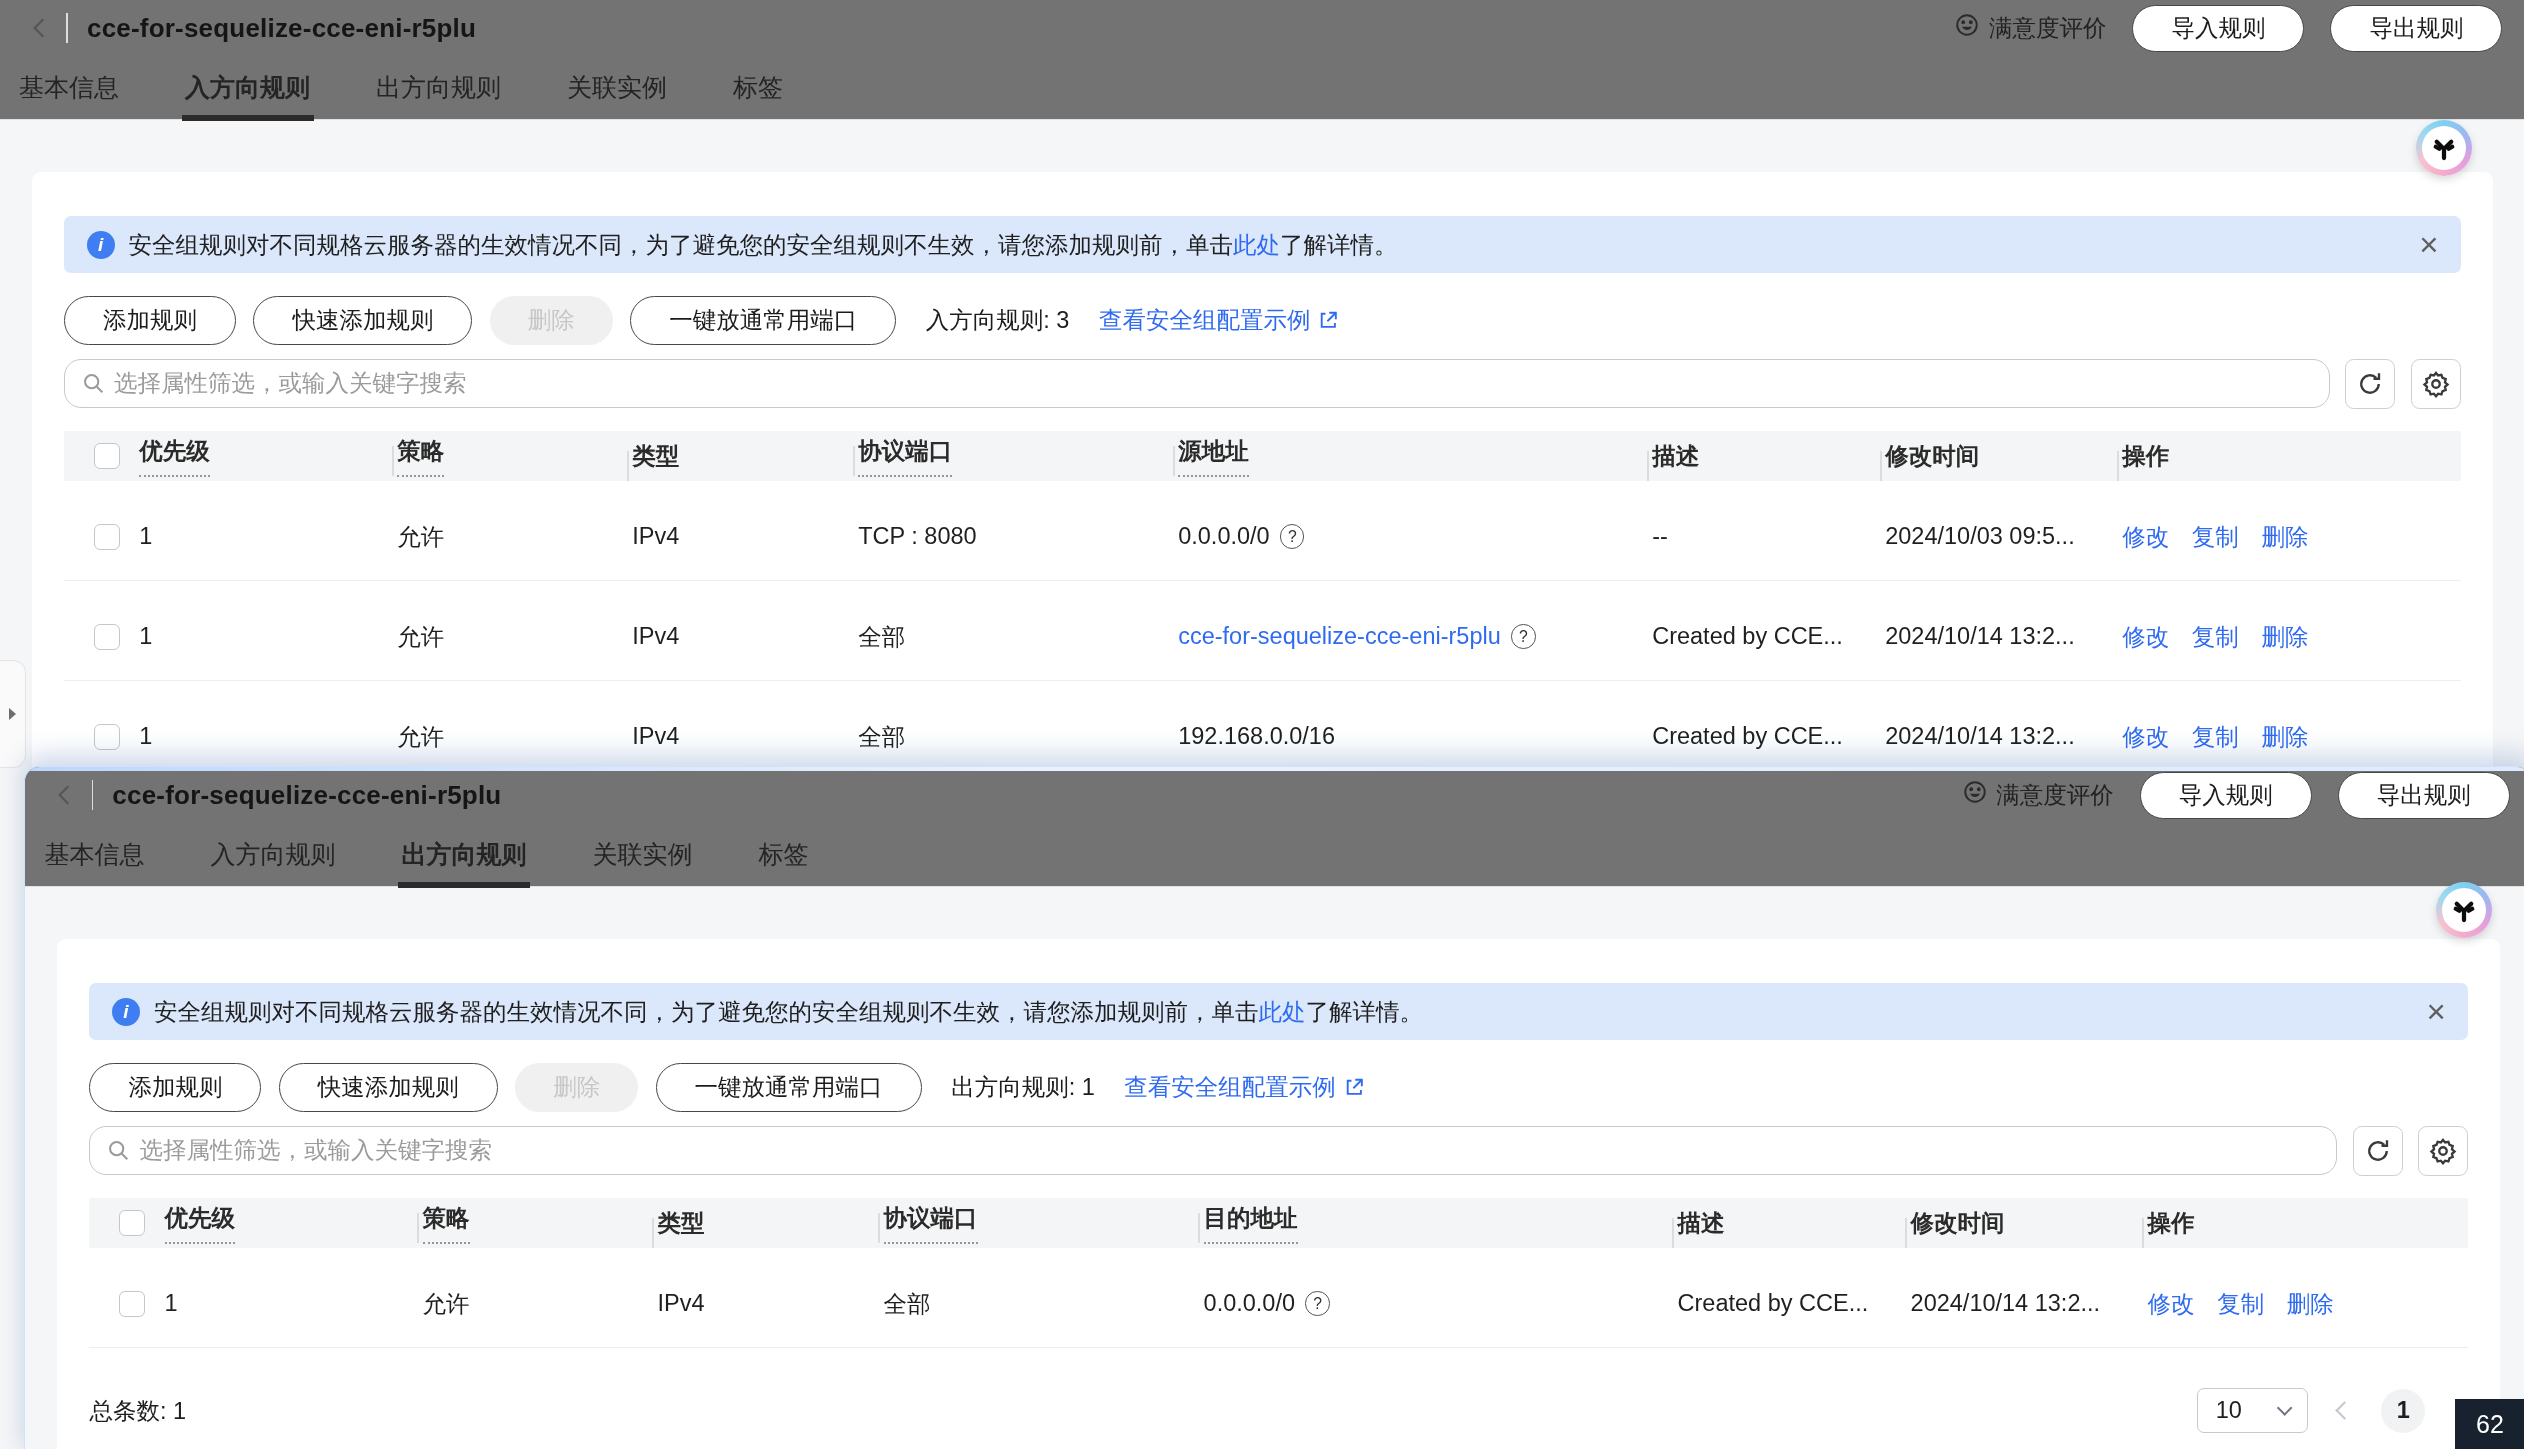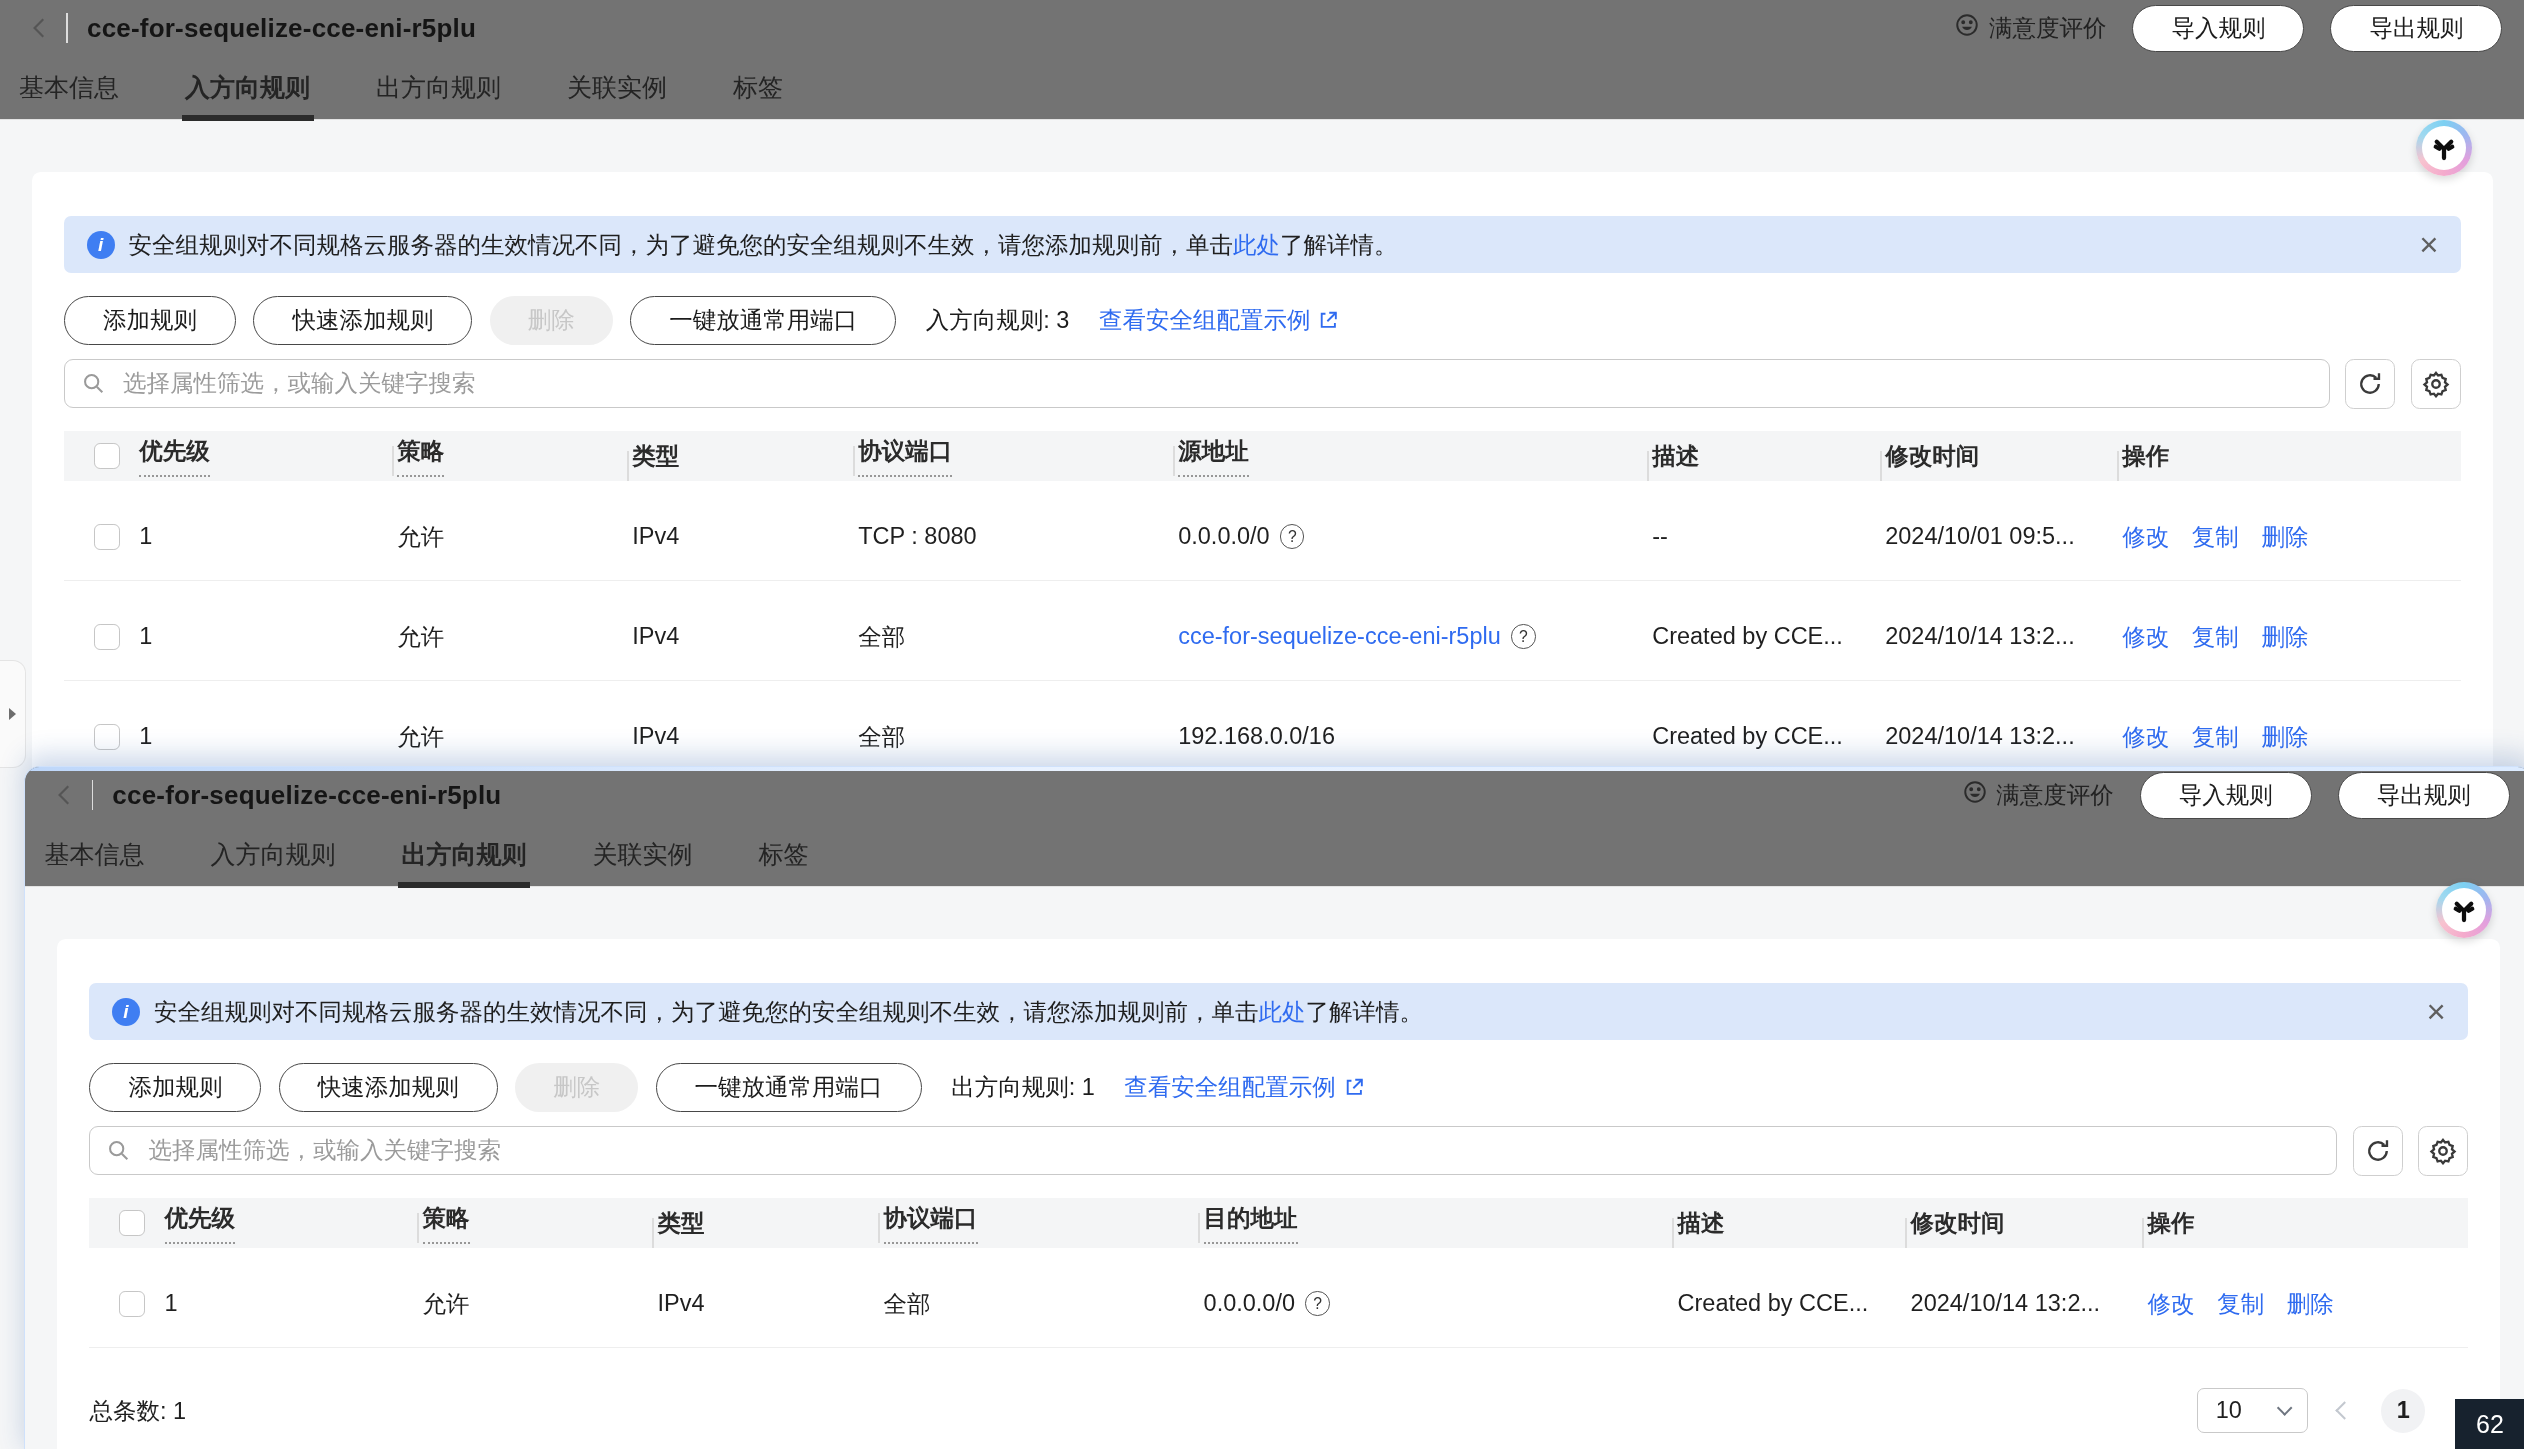--- a/index.html
+++ b/index.html
@@ -52,22 +52,22 @@
   .lnk { color:#2f6bf0; text-decoration:none; cursor:pointer; }
   .banner .close { margin-left:auto; font-size:33px; color:#5f5f5f; cursor:pointer; line-height:1; }
 
   .toolbar { display:flex; align-items:center; gap:17.4px; margin-top:22.6px; }
   .toolbar .pill { height:49px; }
   .pill.disabled { background:#f0f0f0; border:none; color:#c7c7c7; cursor:default; }
   .count { font-size:23.5px; color:#1c1c1c; margin-left:12.2px; white-space:nowrap; }
   .example { display:flex; align-items:center; gap:7px; font-size:23.5px; margin-left:12.2px; white-space:nowrap; }
 
   .search-row { display:flex; align-items:center; gap:15.7px; margin-top:14px; }
-  .search-box { flex:1; height:49px; border:1.7px solid #c9c9c9; border-radius:9px;
-    display:flex; align-items:center; padding:0 15.7px; gap:18px; background:#fff; }
+  .search-box { flex:1; height:49px; border:1.7px solid #c9c9c9; border-radius:17px;
+    display:flex; align-items:center; padding:0 15.7px; gap:9px; background:#fff; }
   .search-box input { flex:1; border:none; outline:none; font-size:23.5px; color:#333;
     font-family:inherit; background:transparent; }
   .search-box input::placeholder { color:#9b9b9b; }
   .icon-btn { width:50px; height:50px; border:1.7px solid #cfcfcf; border-radius:8.7px;
     background:#fff; display:grid; place-items:center; cursor:pointer; }
 
   
   .tbl { margin-top:22.6px; }
   .trow { display:grid; align-items:center;
     grid-template-columns: 70px 258px 235px 226px 320px 474px 233px 237px 1fr; margin-top: 12px; }
@@ -237,21 +237,21 @@
             </div>
           <div class="cell">1</div>
           <div class="cell">允许</div>
           <div class="cell">IPv4</div>
           <div class="cell">TCP : 8080</div>
           <div class="cell">
               <span>0.0.0.0/0</span>
               <span class="help">?</span>
             </div>
           <div class="cell">--</div>
-          <div class="cell">2024/10/01 09:5...</div>
+          <div class="cell">2024/10/03 09:5...</div>
           <div class="cell ops">
             <a class="lnk">修改</a>
             <a class="lnk">复制</a>
             <a class="lnk">删除</a>
           </div>
         </div>
 
         <div class="trow tr">
           <div class="cell">
               <span class="checkbox"></span>

